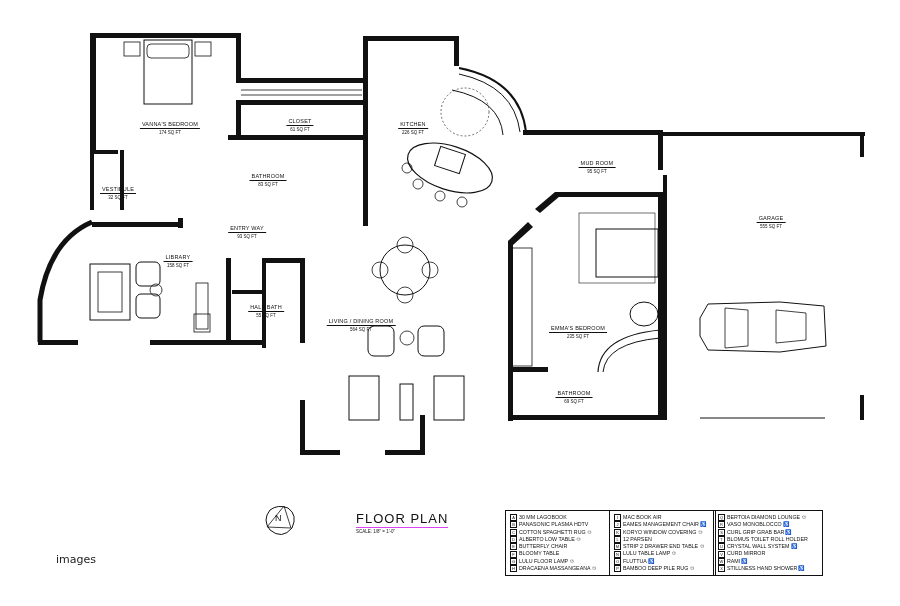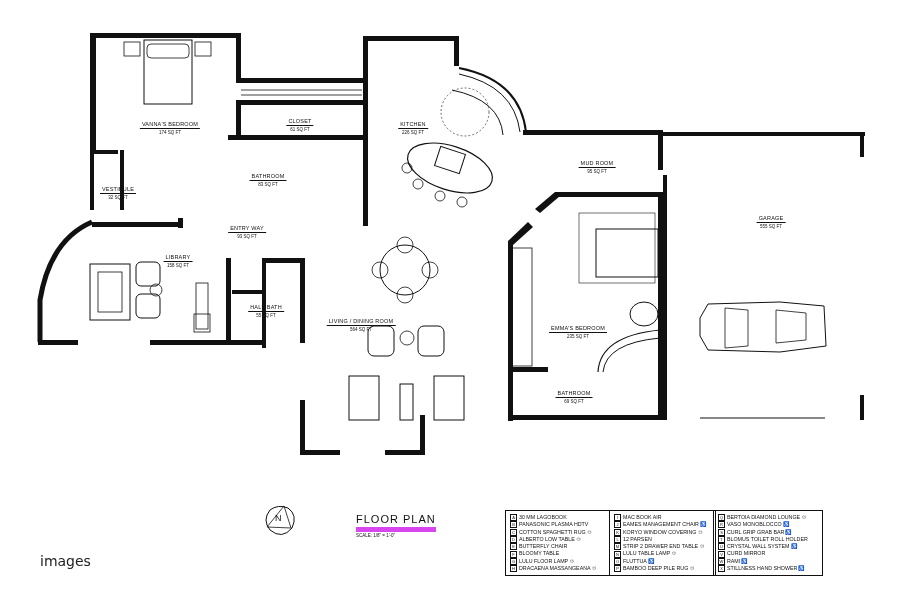--- a/index.html
+++ b/index.html
@@ -2,26 +2,26 @@
 <html><head>
 <meta charset="utf-8">
 <style>
   html, body { margin:0; padding:0; background:#ffffff; }
   body { width:900px; height:606px; position:relative; overflow:hidden; font-family:"Liberation Sans", sans-serif; color:#111; }
   #plan { position:absolute; left:0; top:0; width:900px; height:606px; }
   .room-label { position:absolute; text-align:center; font-family:"Liberation Sans", sans-serif; transform:translateX(-50%); white-space:nowrap; }
   .room-name { font-size:5.5px; letter-spacing:0.2px; border-bottom:0.8px solid #111; padding:0 2px 0.5px 2px; display:inline-block; line-height:6px; }
   .room-area { font-size:4.5px; display:block; line-height:5px; }
   .title-block { position:absolute; left:356px; top:512px; }
-  .title-main { font-size:11px; letter-spacing:1px; border-bottom:5px solid #d946ef; padding-bottom:1px; line-height:14px; }
+  .title-main { font-size:13px; letter-spacing:1px; border-bottom:1px solid #d946ef; padding-bottom:1px; line-height:14px; }
   .title-scale { font-size:4.5px; margin-top:1px; }
   .legend { position:absolute; top:510px; border:1px solid #111; padding:3px 4px; font-size:5.3px; line-height:7.3px; }
   .legend-item { white-space:nowrap; }
   .legend-key { display:inline-block; width:5px; height:5px; border:0.6px solid #111; font-size:4px; line-height:5px; text-align:center; margin-right:2px; vertical-align:middle; }
-  .caption { position:absolute; left:40px; top:553px; font-size:14px; font-family:"DejaVu Sans", sans-serif; color:#222; }
+  .caption { position:absolute; left:56px; top:553px; font-size:11px; font-family:"DejaVu Sans", sans-serif; color:#222; }
 </style>
 </head>
 <body>
 
 <svg id="plan" viewBox="0 0 900 606" xmlns="http://www.w3.org/2000/svg">
   <g fill="#111" stroke="none">
 
     <rect x="90" y="33" width="6" height="120"></rect>
     <rect x="90" y="33" width="150" height="5"></rect>
     <rect x="236" y="33" width="5" height="50"></rect>

